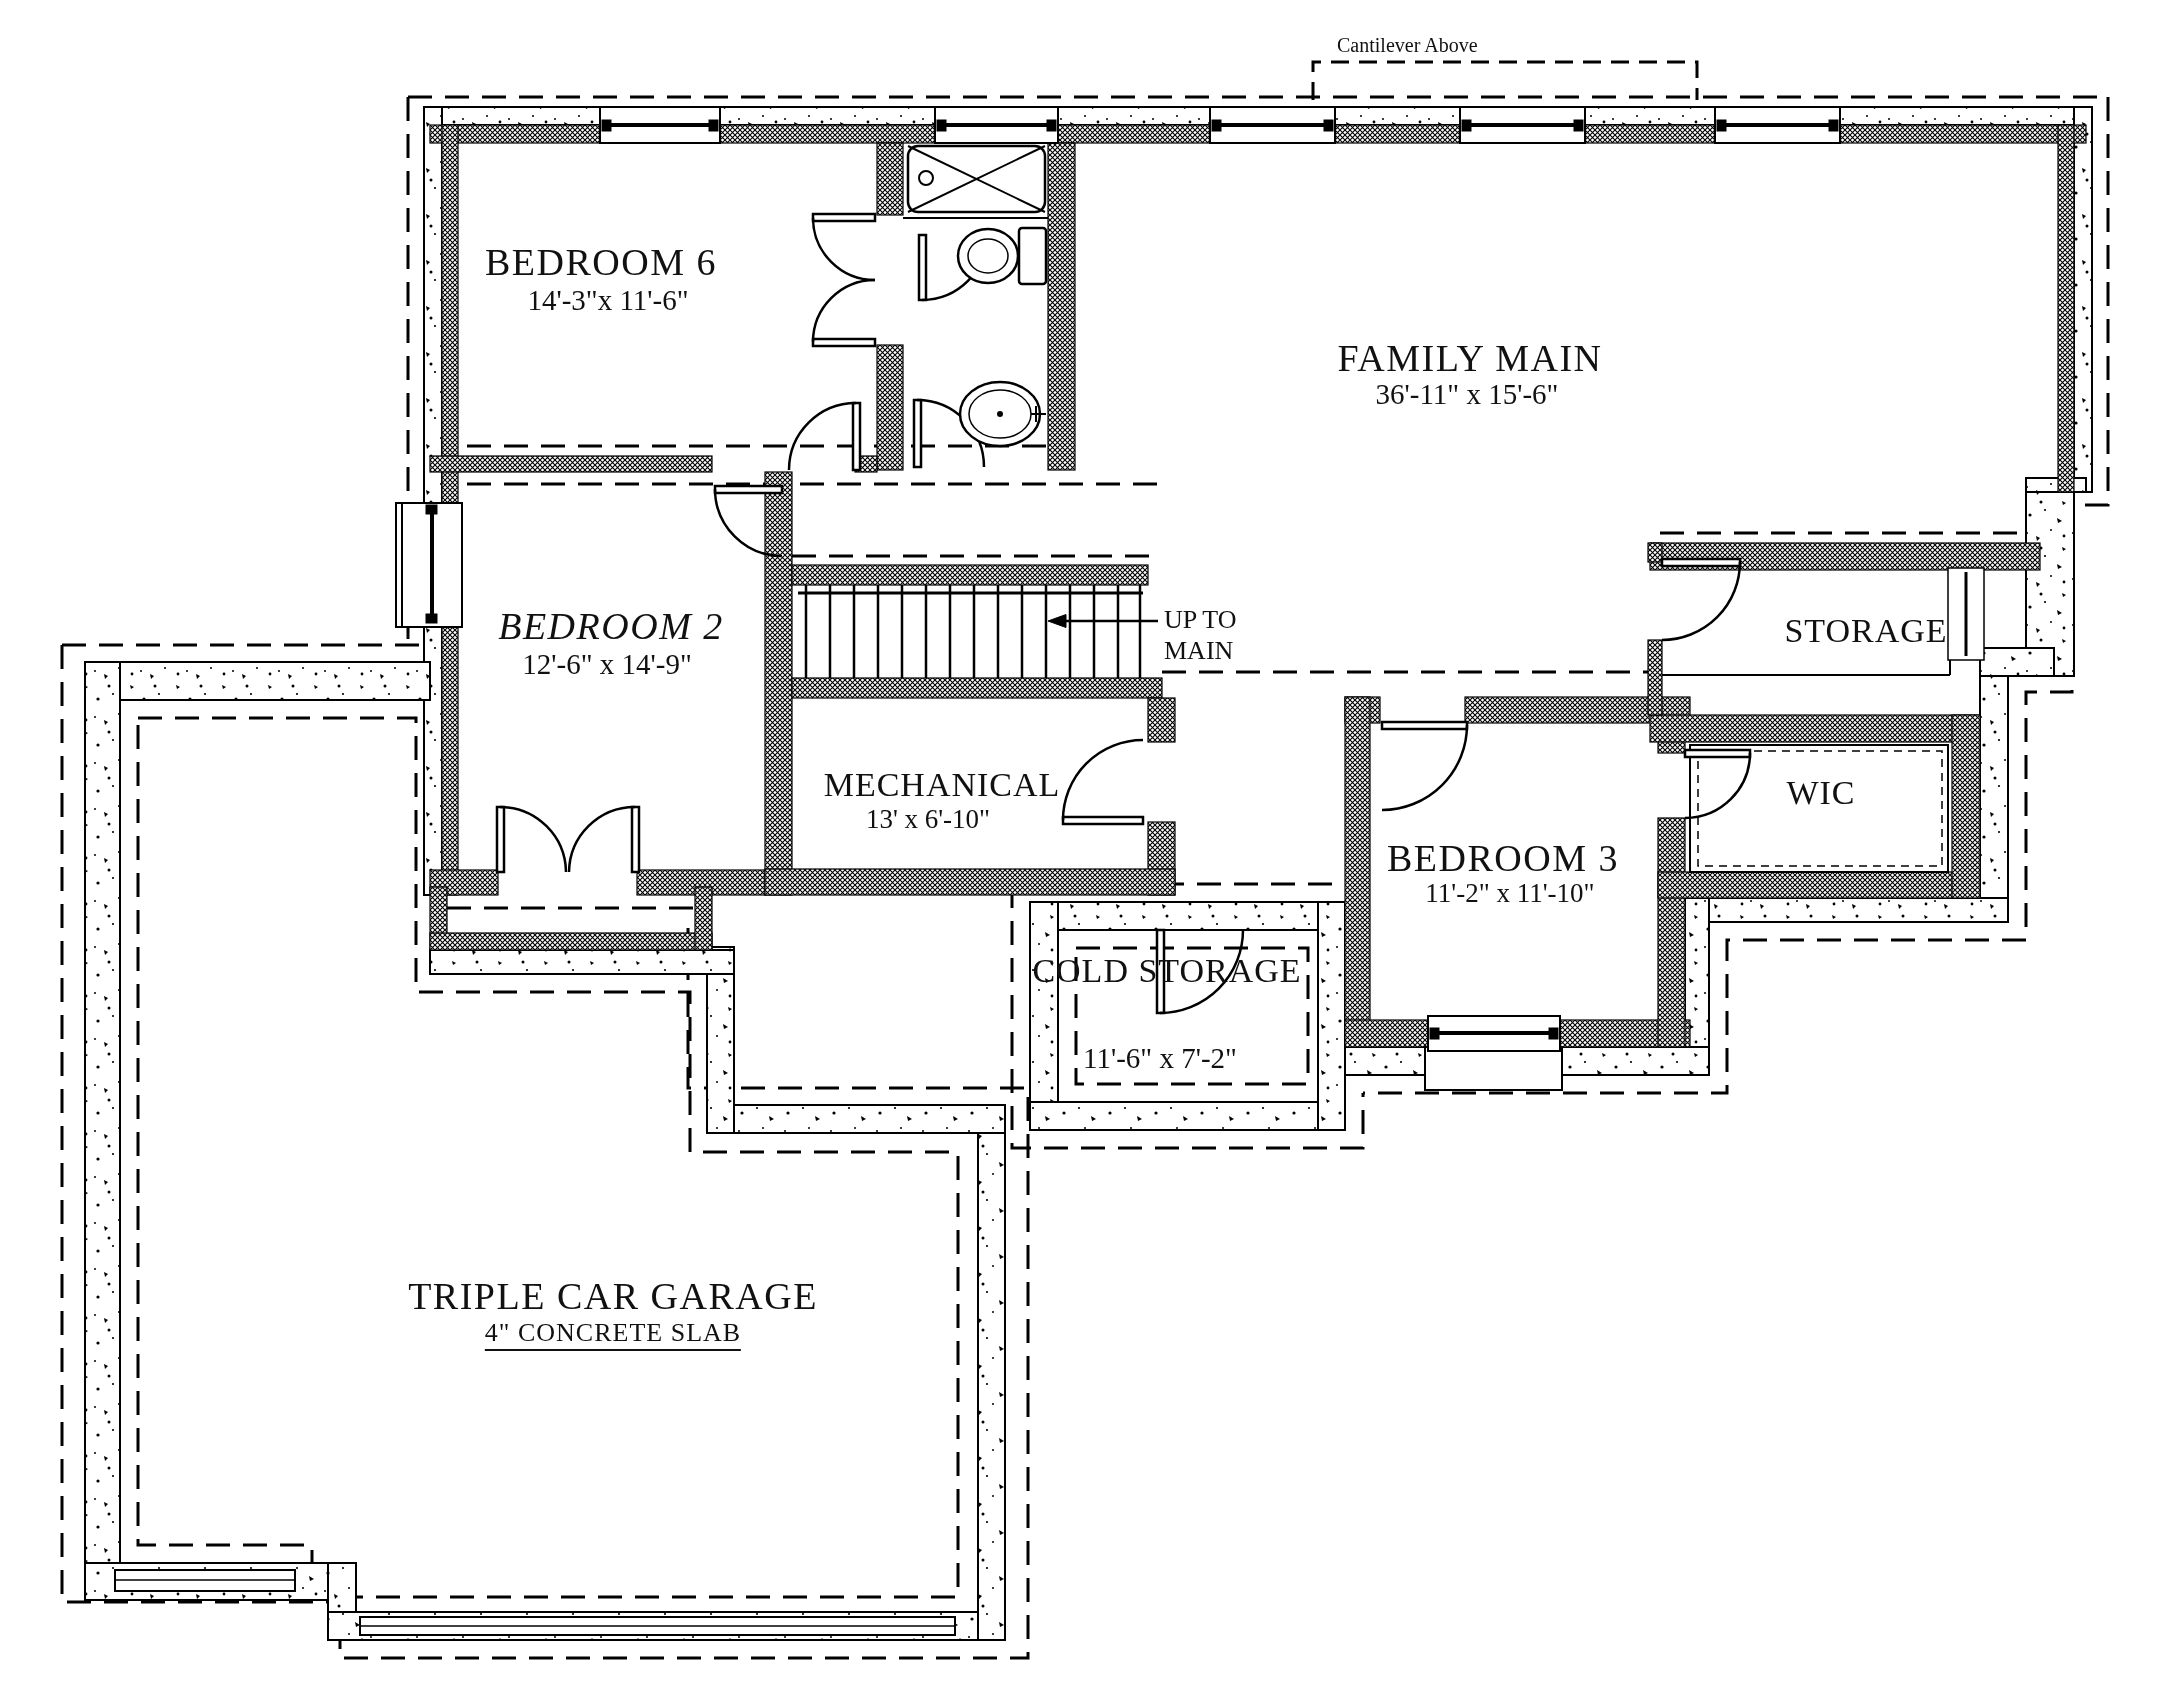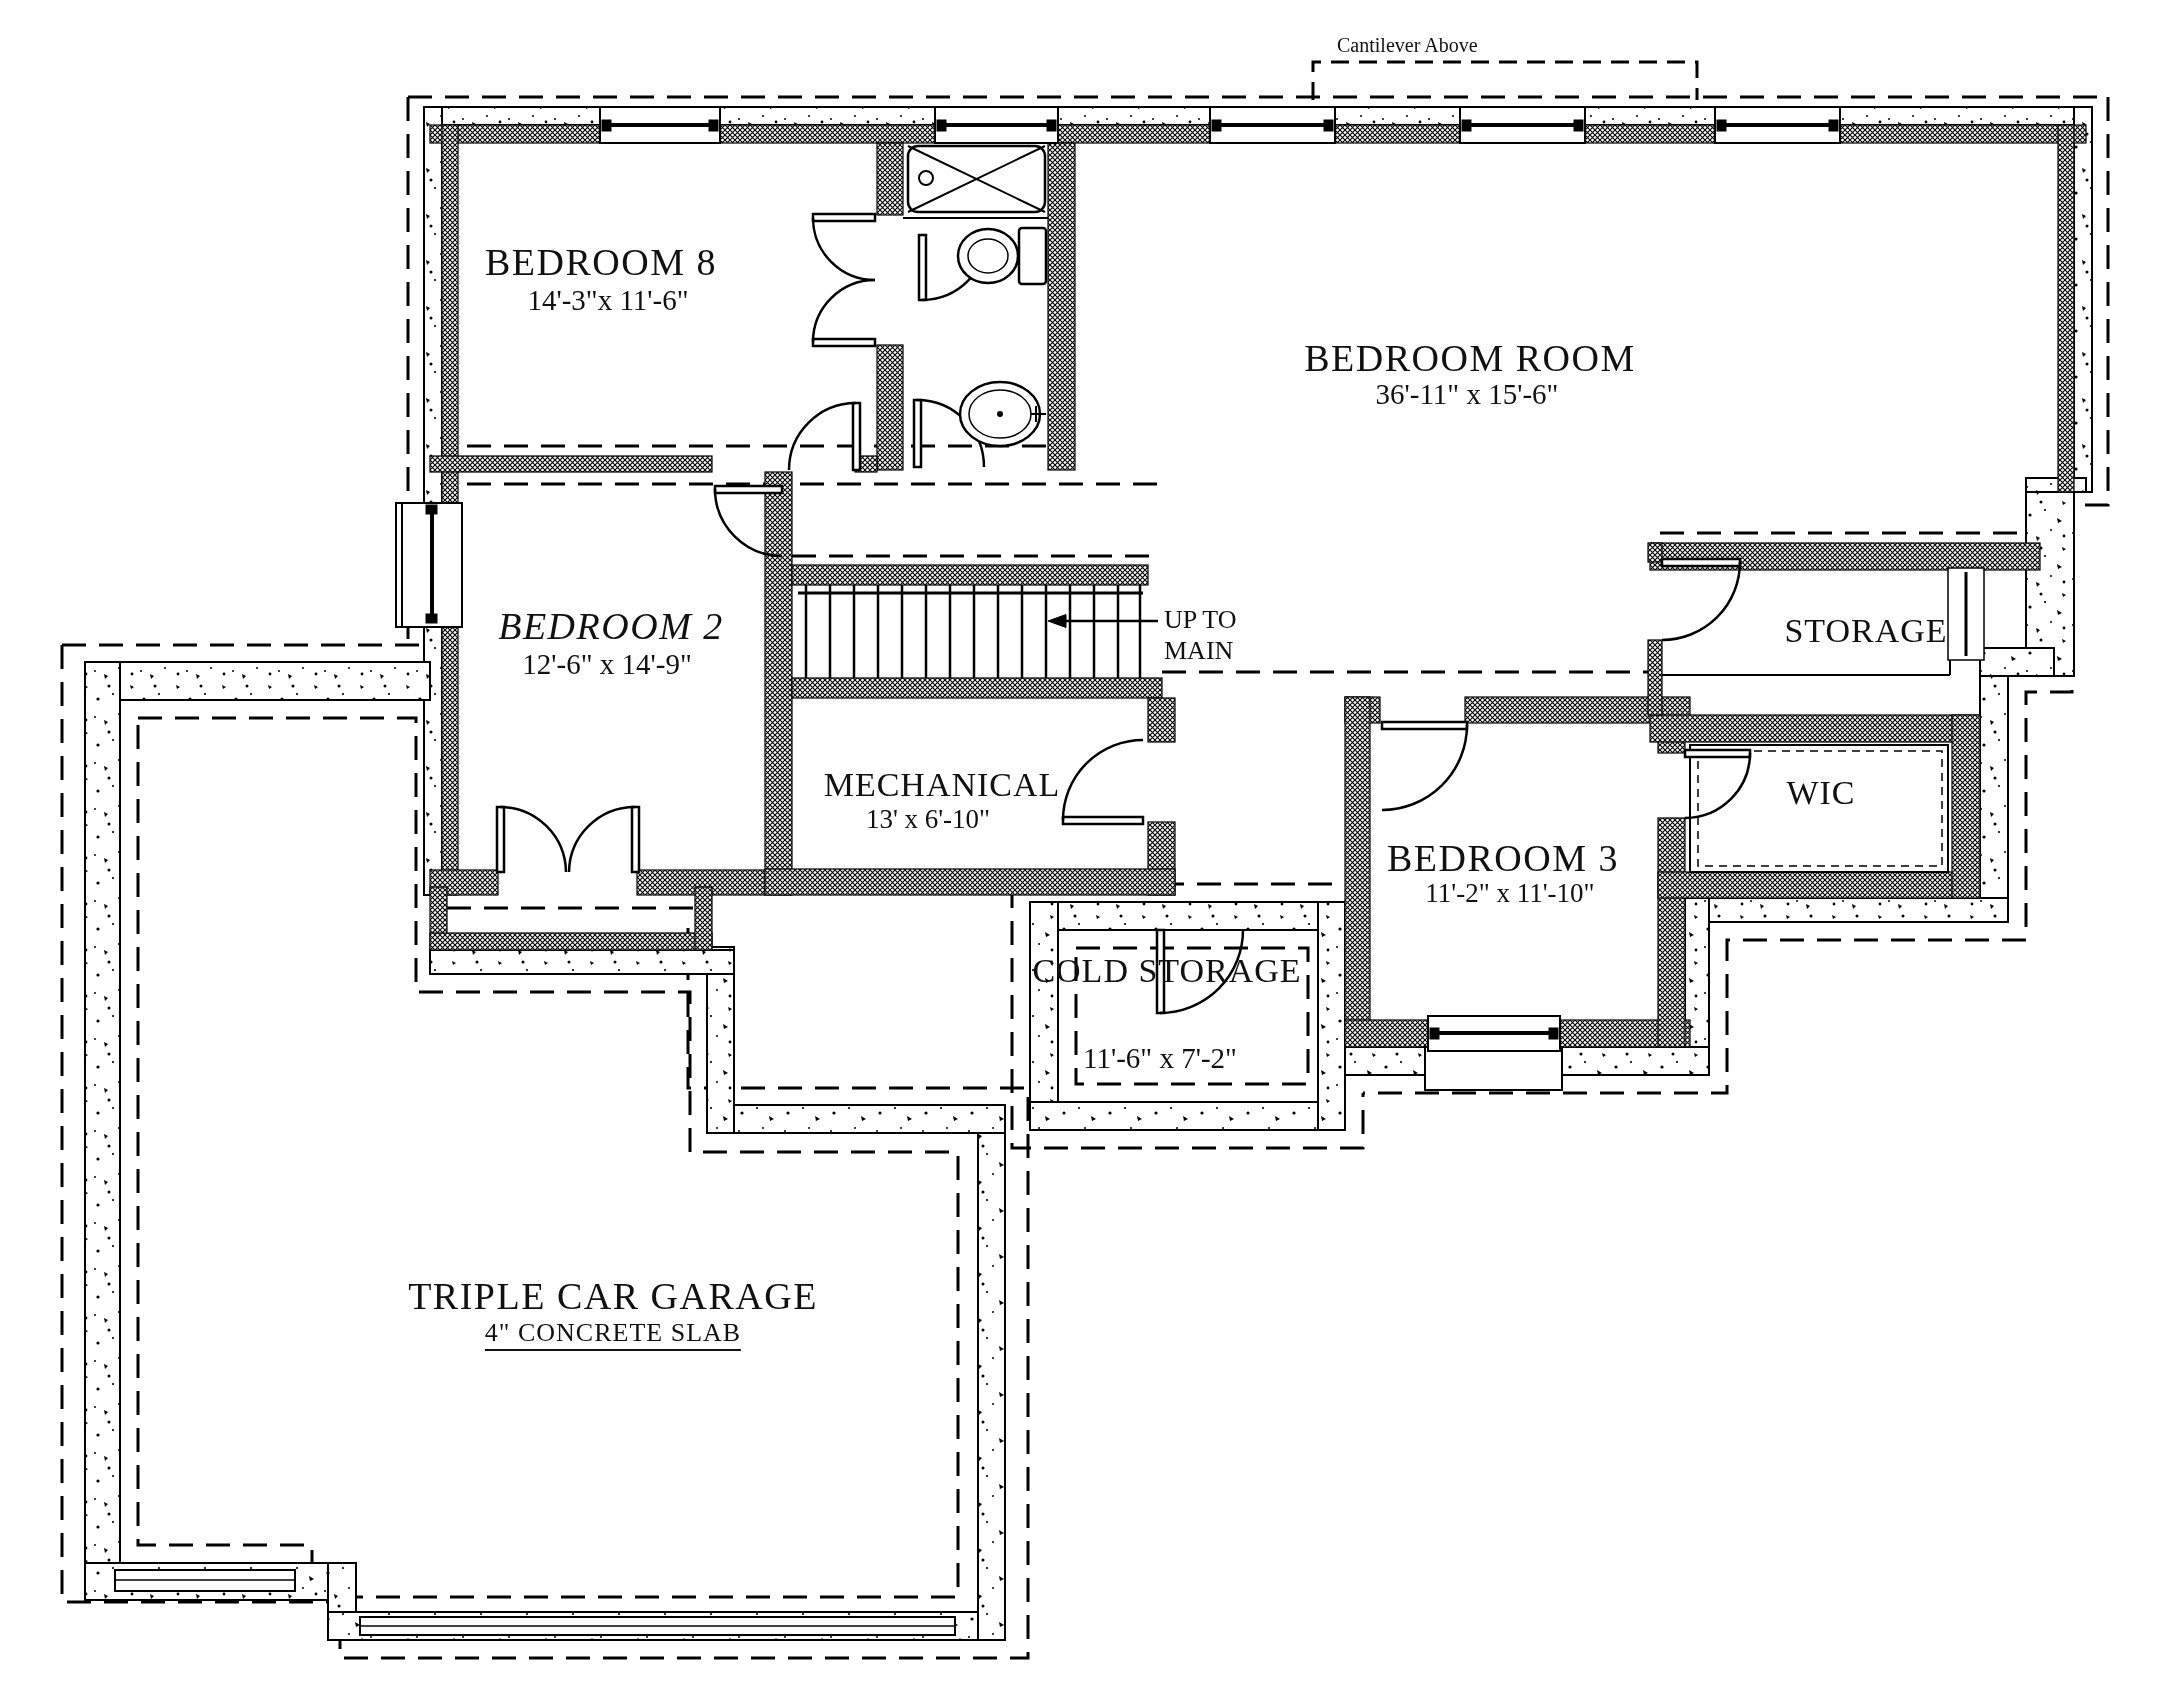--- a/index.html
+++ b/index.html
@@ -308,24 +308,24 @@
       <ellipse cx="1000" cy="414" rx="40" ry="32" stroke-width="2.5" fill="#fff"></ellipse>
       <ellipse cx="1000" cy="414" rx="31" ry="24" stroke-width="1.5"></ellipse>
       <path d="M1031,414 H1046 M1036,406 V422" stroke-width="2"></path>
       <circle cx="1000" cy="414" r="3" fill="#000" stroke="none"></circle>
     </g>
   </g>
 </svg>
 
 <div class="lbl tiny" style="left:1337px;top:34px;">Cantilever Above</div>
 
-<div class="lbl ctr room-title" style="left:601px;top:240px;">BEDROOM 8</div>
+<div class="lbl ctr room-title" style="left:601px;top:240px;">BEDROOM 6</div>
 <div class="lbl ctr room-dims" style="left:608px;top:284px;">14'-3"x 11'-6"</div>
 
-<div class="lbl ctr room-title" style="left:1470px;top:336px;">BEDROOM ROOM</div>
+<div class="lbl ctr room-title" style="left:1470px;top:336px;">FAMILY MAIN</div>
 <div class="lbl ctr room-dims" style="left:1467px;top:378px;">36'-11" x 15'-6"</div>
 
 <div class="lbl ctr room-title" style="left:611px;top:604px;font-style:italic;">BEDROOM 2</div>
 <div class="lbl ctr room-dims" style="left:607px;top:648px;">12'-6" x 14'-9"</div>
 
 <div class="lbl stairlbl" style="left:1140px;top:604px;margin-left:24px;">
   <span style="display:block;">UP TO</span>
   <span style="display:block;">MAIN</span>
 </div>
 

